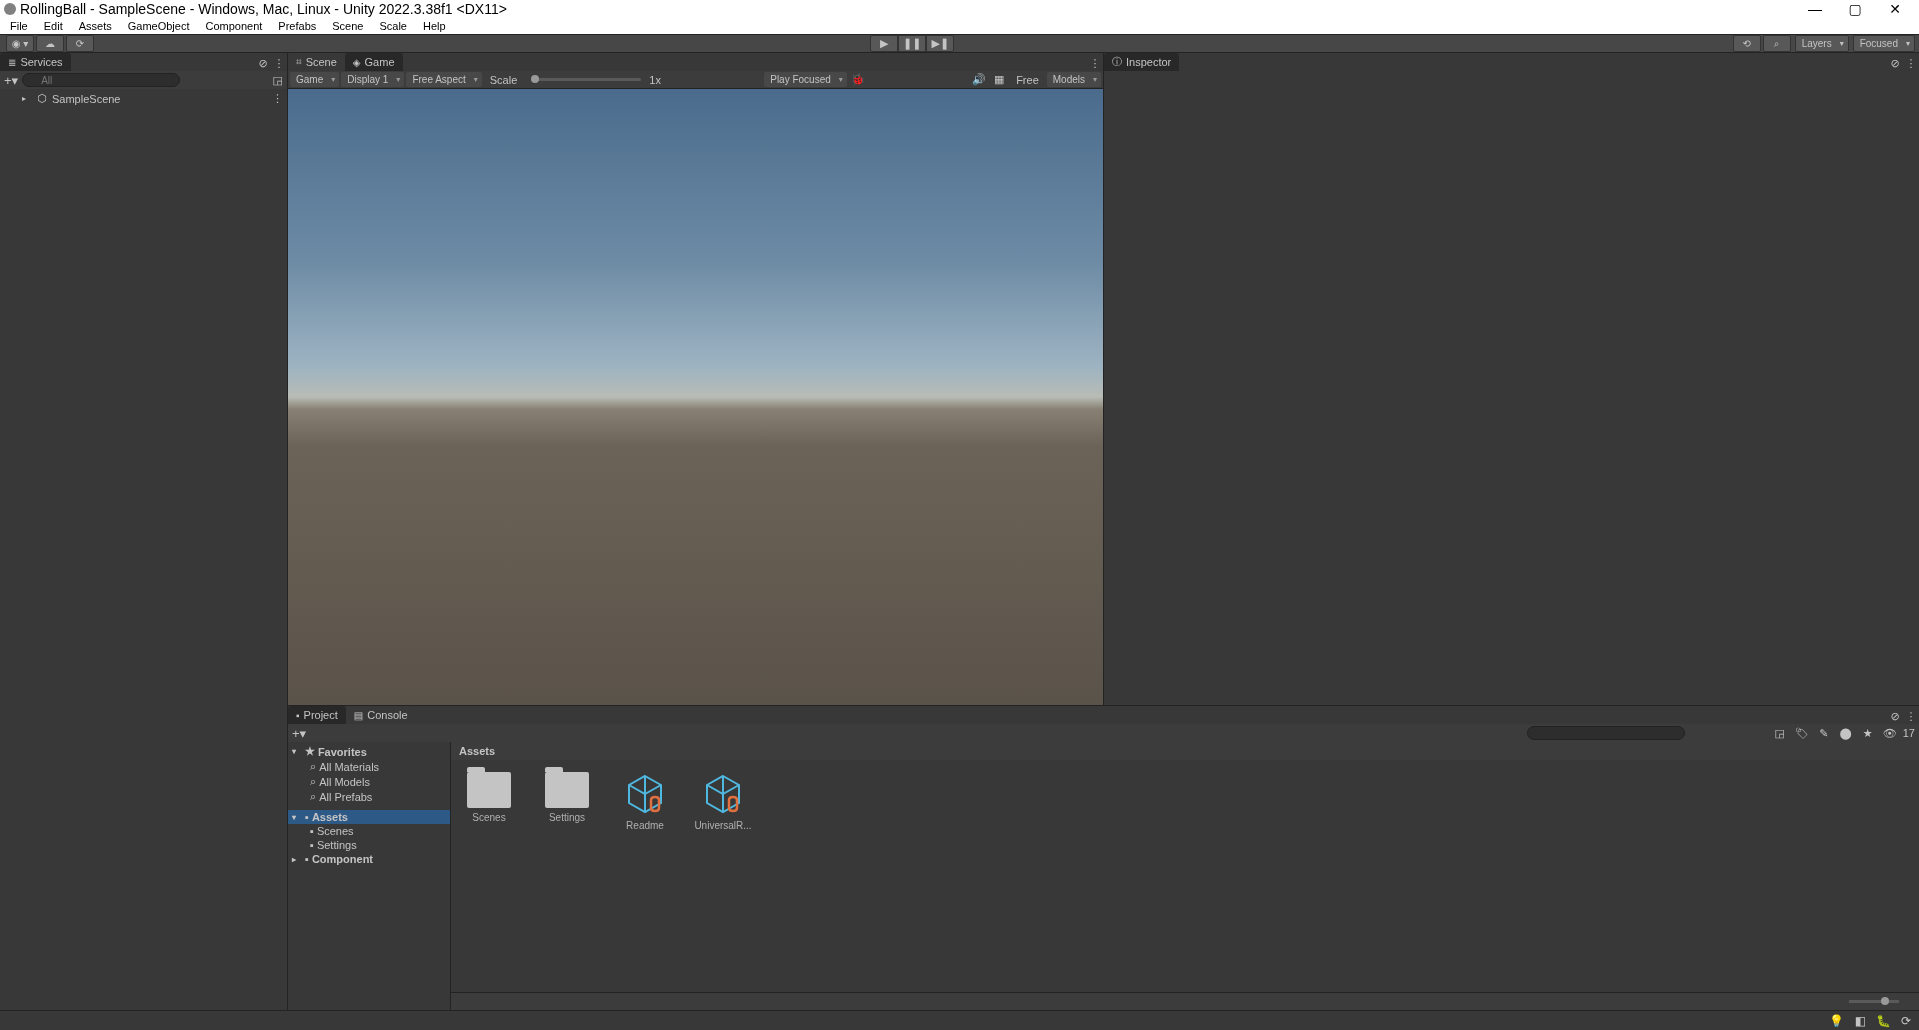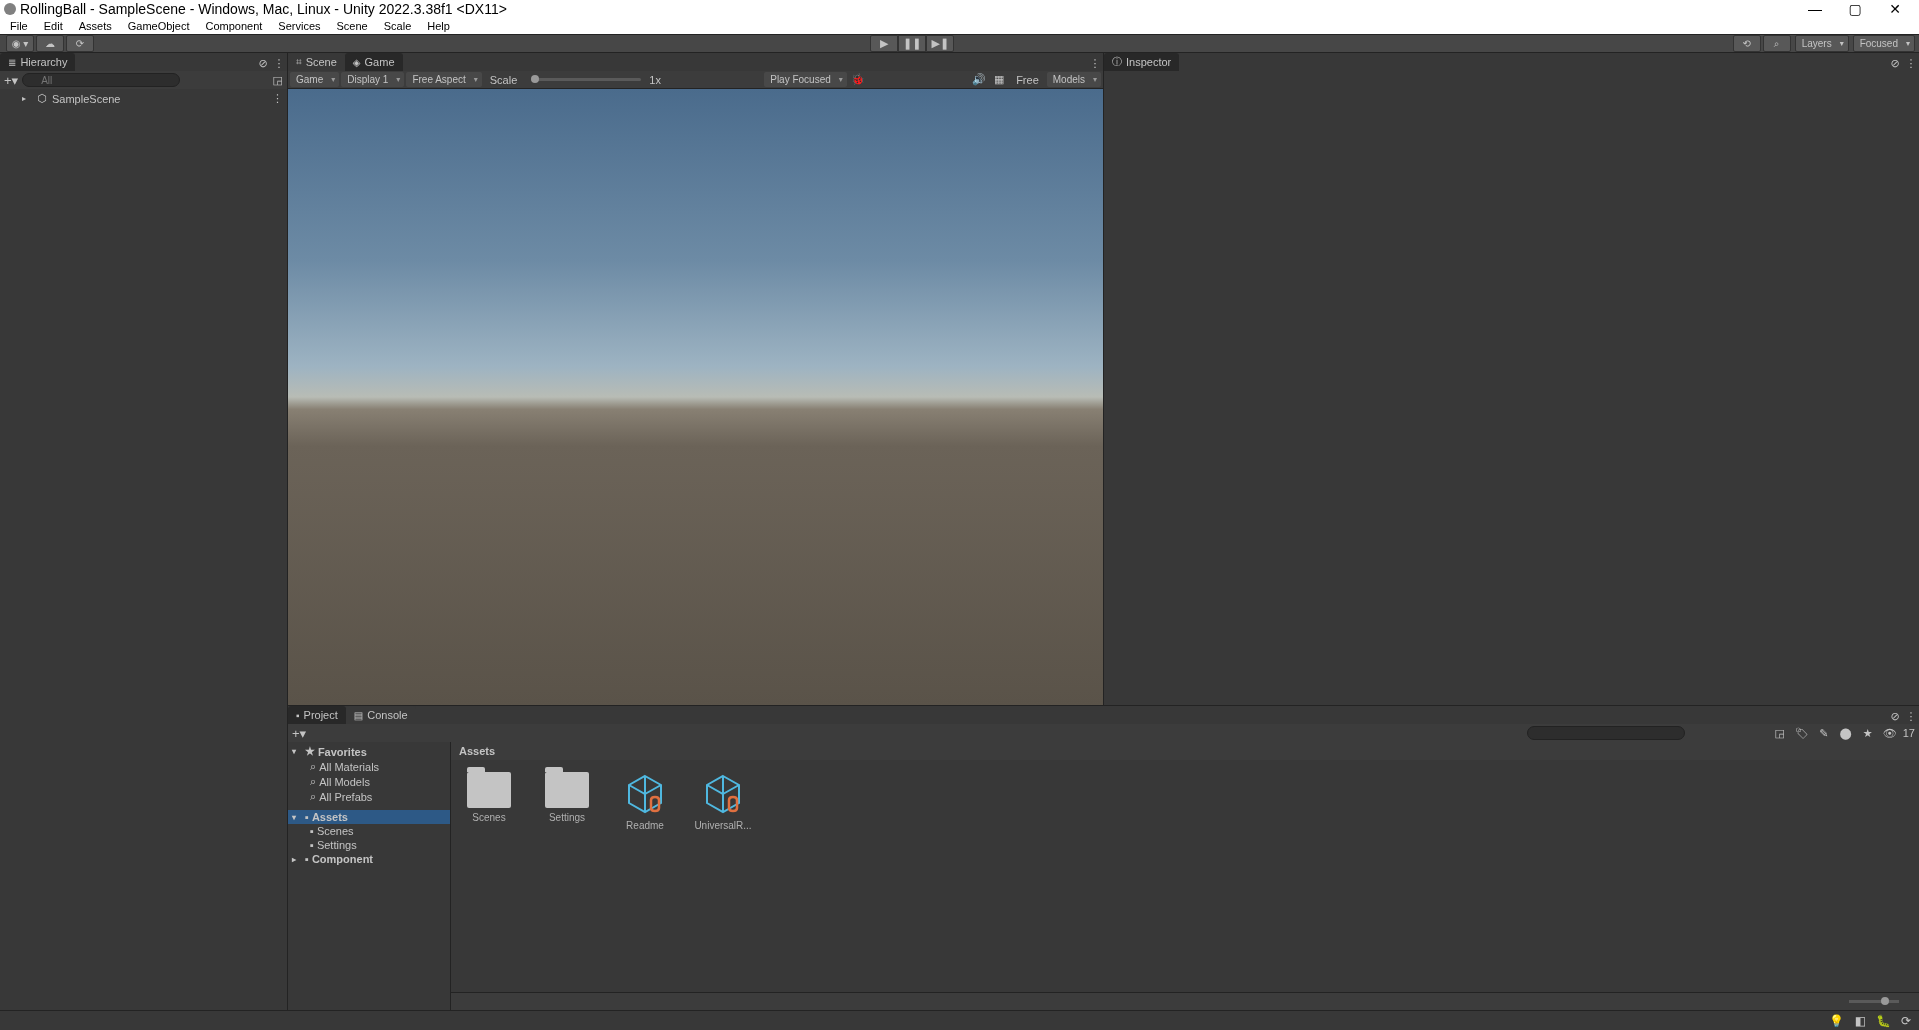--- a/index.html
+++ b/index.html
@@ -109,21 +109,21 @@
   <div class="winbtn">▢</div>
   <div class="winbtn">✕</div>
 </div>
 
 <div class="menubar">
   <div class="menuitem">File</div>
   <div class="menuitem">Edit</div>
   <div class="menuitem">Assets</div>
   <div class="menuitem">GameObject</div>
   <div class="menuitem">Component</div>
-  <div class="menuitem">Services</div>
+  <div class="menuitem">Prefabs</div>
   <div class="menuitem">Scene</div>
   <div class="menuitem">Scale</div>
   <div class="menuitem">Help</div>
 </div>
 
 <div class="toolbar">
   <div class="tool-group" style="padding-left:4px;">
     <div class="tool-btn">◉ ▾</div>
     <div class="tool-btn">☁</div>
     <div class="tool-btn">⟳</div>
@@ -142,21 +142,21 @@
     <div class="dd">Focused</div>
   </div>
 </div>
 
 <div class="main">
 
   <div class="col-hierarchy">
     <div class="panel-tab-row">
       <div class="panel-tab active">
         <span class="icon">≣</span>
-        <span>Hierarchy</span>
+        <span>Services</span>
       </div>
       <div class="tab-spacer"></div>
       <div class="tab-ctrl">⊘</div>
       <div class="tab-ctrl">⋮</div>
     </div>
     <div class="hierarchy-toolbar">
       <div style="font-size:13px;">+▾</div>
       <div class="search-wrap">
         <input class="search-input" placeholder="All" style="">
       </div>

